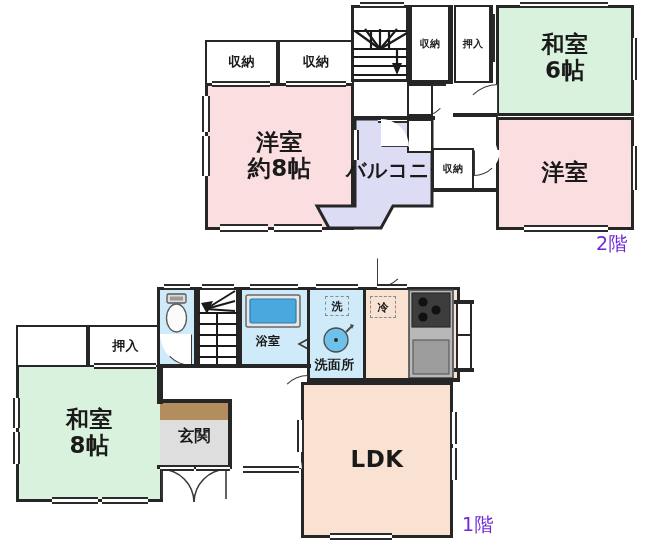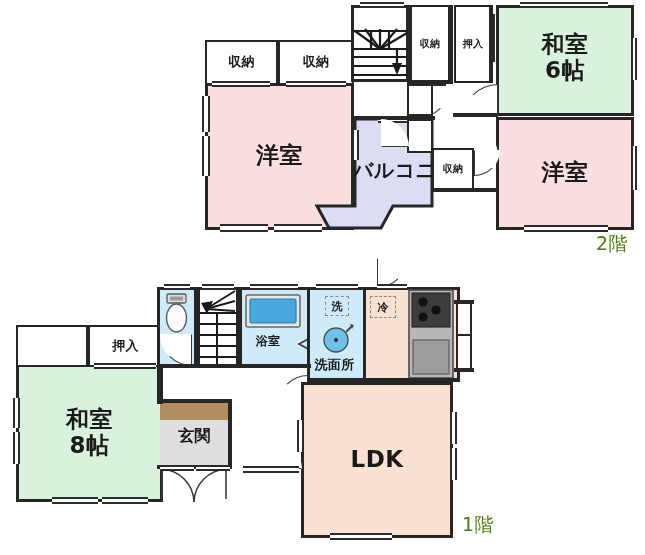--- a/index.html
+++ b/index.html
@@ -5,48 +5,49 @@
   html,body{margin:0;padding:0;background:#ffffff;}
   body{width:645px;height:555px;overflow:hidden;
        font-family:"DejaVu Sans","Liberation Sans",sans-serif;}
   #plan{position:relative;width:645px;height:555px;background:#fff;}
 
   
   .rm{position:absolute;box-sizing:border-box;border:3px solid #262626;}
   .fill{position:absolute;box-sizing:border-box;}
   .wall{position:absolute;background:#262626;}
   .thin{position:absolute;box-sizing:border-box;border:2px solid #262626;background:#fff;}
-  .lbl{position:absolute;display:flex;flex-direction:column;
+  .lbl{position:absolute;display:flex;flex-direction:column;align-items:center;
        justify-content:center;text-align:center;color:#1a1a1a;
        font-weight:700;letter-spacing:.02em;line-height:1.12;white-space:nowrap;}
   .lbl.small{font-size:13px;font-weight:700;}
   .lbl.tiny{font-size:10px;font-weight:700;}
   .lbl.big{font-size:23px;}
   .lbl.mid{font-size:20px;}
-  .lbl.flr{font-size:19px;font-weight:400;color:#4d7c0f;}
+  .lbl.flr{font-size:19px;font-weight:400;color:#6d28d9;}
   .win{position:absolute;background:#fff;border-top:2px solid #2b2b2b;border-bottom:2px solid #2b2b2b;box-sizing:border-box;}
   .winv{position:absolute;background:#fff;border-left:2px solid #2b2b2b;border-right:2px solid #2b2b2b;box-sizing:border-box;}
   .dq{position:absolute;box-sizing:border-box;border:1.6px solid #3a3a3a;
       border-top-color:transparent;border-right-color:transparent;background:#fff;}
   .dash{position:absolute;box-sizing:border-box;border:1.4px dashed #8a8a8a;
         display:flex;align-items:center;justify-content:center;font-size:11px;
         font-weight:700;color:#1a1a1a;}
   svg{position:absolute;overflow:visible;}
 </style>
 </head>
 <body>
 
 <div id="plan">
 
   <div>
 
     <div class="fill" style="left:208px;top:86px;width:143px;height:141px;background:#fbdfe0;"></div>
     <div class="rm" style="left:205px;top:83px;width:149px;height:147px;background:transparent;"></div>
     <div class="lbl big" style="left:205px;top:108px;width:149px;height:96px;">
       <span>洋室</span>
+      <span>約8帖</span>
     </div>
 
     <div class="winv" style="left:202px;top:96px;width:8px;height:36px;"></div>
     <div class="winv" style="left:202px;top:136px;width:8px;height:40px;"></div>
 
     <div class="win" style="left:220px;top:224px;width:48px;height:8px;"></div>
     <div class="win" style="left:274px;top:224px;width:48px;height:8px;"></div>
 
     <div class="thin" style="left:205px;top:40px;width:73px;height:45px;"></div>
     <div class="lbl small" style="left:205px;top:40px;width:73px;height:45px;">

